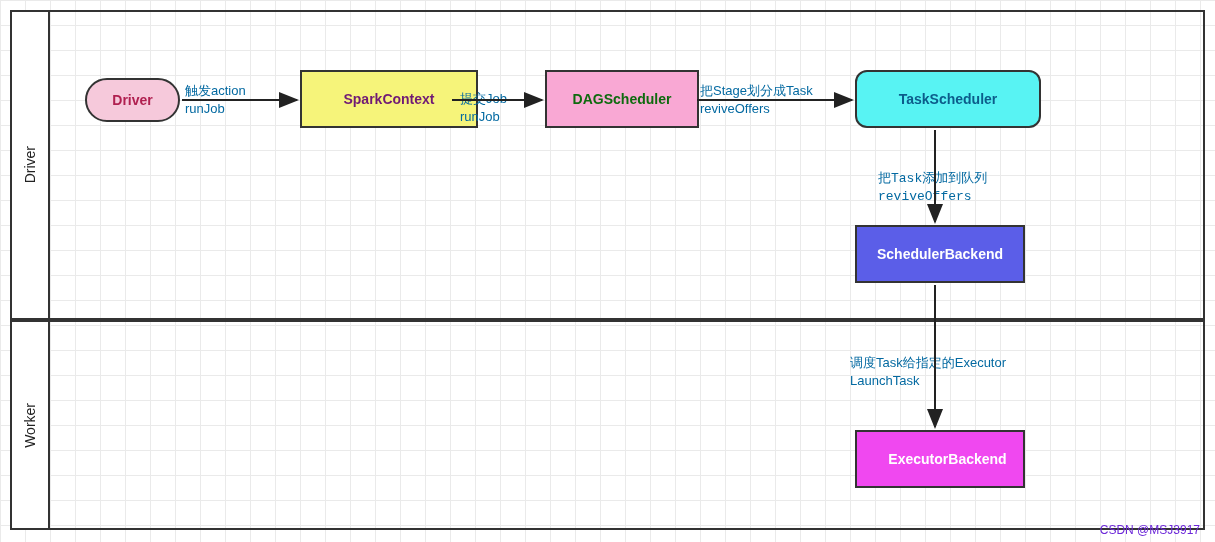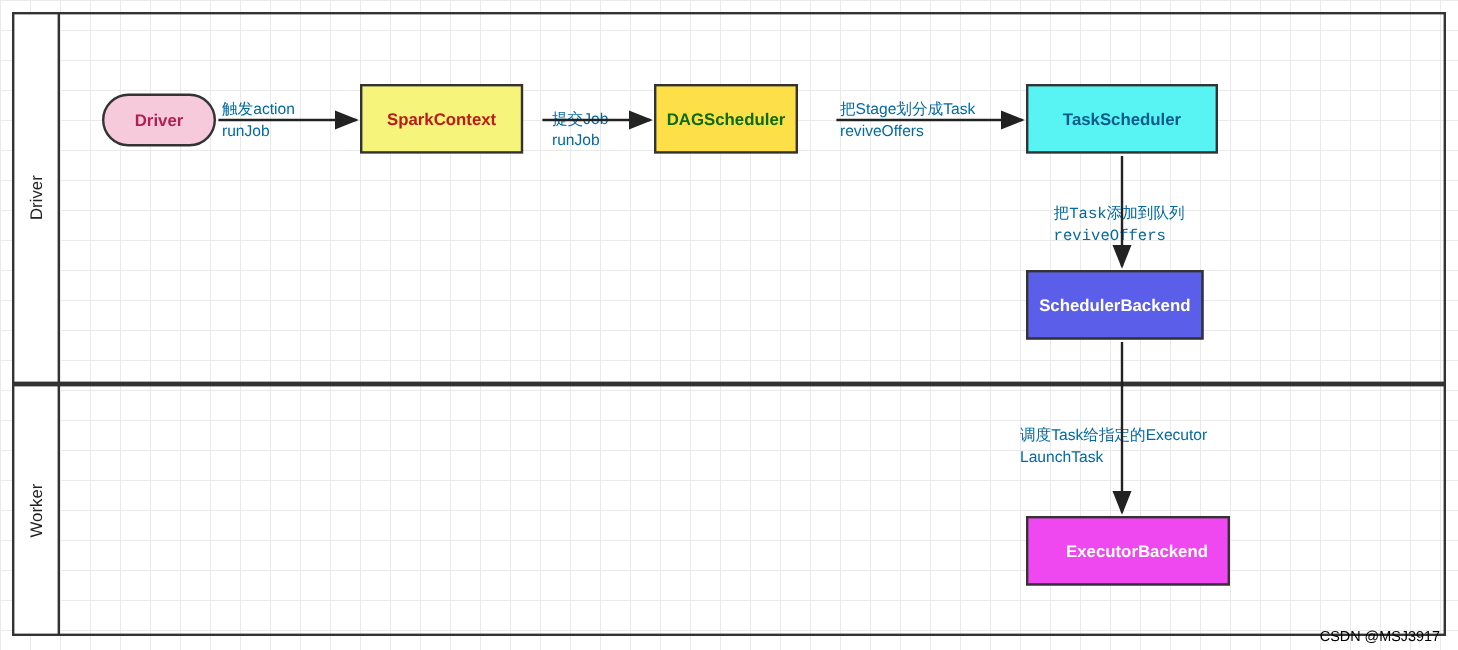--- a/index.html
+++ b/index.html
@@ -54,45 +54,45 @@
     display: flex;
     align-items: center;
     justify-content: center;
     font-weight: bold;
     font-size: 14px;
     text-align: center;
     padding: 6px 10px;
   }
   .rounded { border-radius: 22px; }
   .driver-node   { left:  85px; top:  78px; width: 95px;  height: 44px; background: #f6c9db; color: #b02050; }
-  .spark-node    { left: 300px; top:  70px; width: 136px; height: 58px; background: #f6f47a; color: #b91c1c; }
-  .dag-node      { left: 545px; top:  70px; width: 120px; height: 58px; background: #fde047; color: #0e6a0e; }
-  .task-node     { left: 855px; top:  70px; width: 160px; height: 58px; background: #58f3f3; color: #0c5c8a; }
-  .schedbk-node  { left: 855px; top: 225px; width: 148px; height: 58px; background: #5b5ee8; color: #fff; }
+  .spark-node    { left: 300px; top:  70px; width: 178px; height: 58px; background: #f6f47a; color: #701a75; }
+  .dag-node      { left: 545px; top:  70px; width: 154px; height: 58px; background: #f9a8d4; color: #0e6a0e; }
+  .task-node     { left: 855px; top:  70px; width: 186px; height: 58px; background: #58f3f3; color: #0c5c8a; border-radius: 12px; }
+  .schedbk-node  { left: 855px; top: 225px; width: 170px; height: 58px; background: #5b5ee8; color: #fff; }
   .execbk-node   { left: 855px; top: 430px; width: 170px; height: 58px; background: #f048f0; color: #fff; padding-left: 25px; }
 
   .edge-label {
     position: absolute;
     font-size: 13px;
     color: #0369a1;
     line-height: 1.35;
     white-space: nowrap;
   }
   .lbl-1 { left: 185px; top: 82px; }
   .lbl-2 { left: 460px; top: 90px; }
   .lbl-3 { left: 700px; top: 82px; }
   .lbl-4 { left: 878px; top: 170px; font-family: Liberation Mono, monospace; }
   .lbl-5 { left: 850px; top: 354px; }
 
   .watermark {
     position: absolute;
     right: 15px;
     bottom: 5px;
     font-size: 12px;
-    color: #000000;
+    color: #6d28d9;
   }
 
   svg.arrows {
     position: absolute;
     inset: 0;
     width: 1215px;
     height: 542px;
     pointer-events: none;
   }
 </style>

